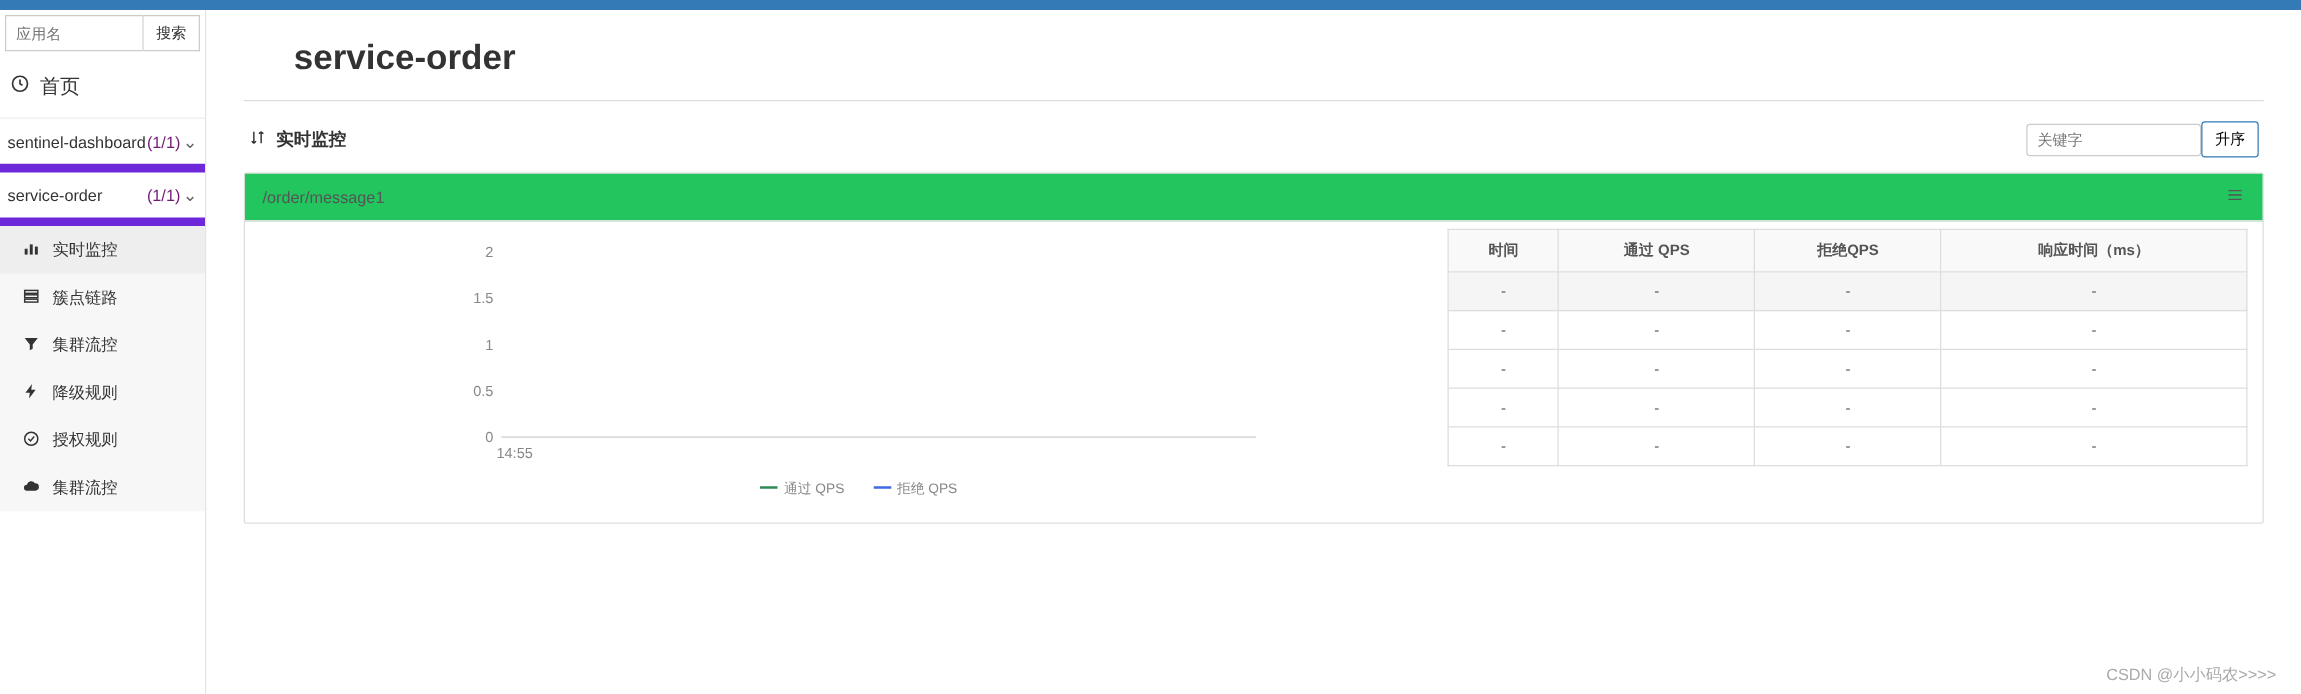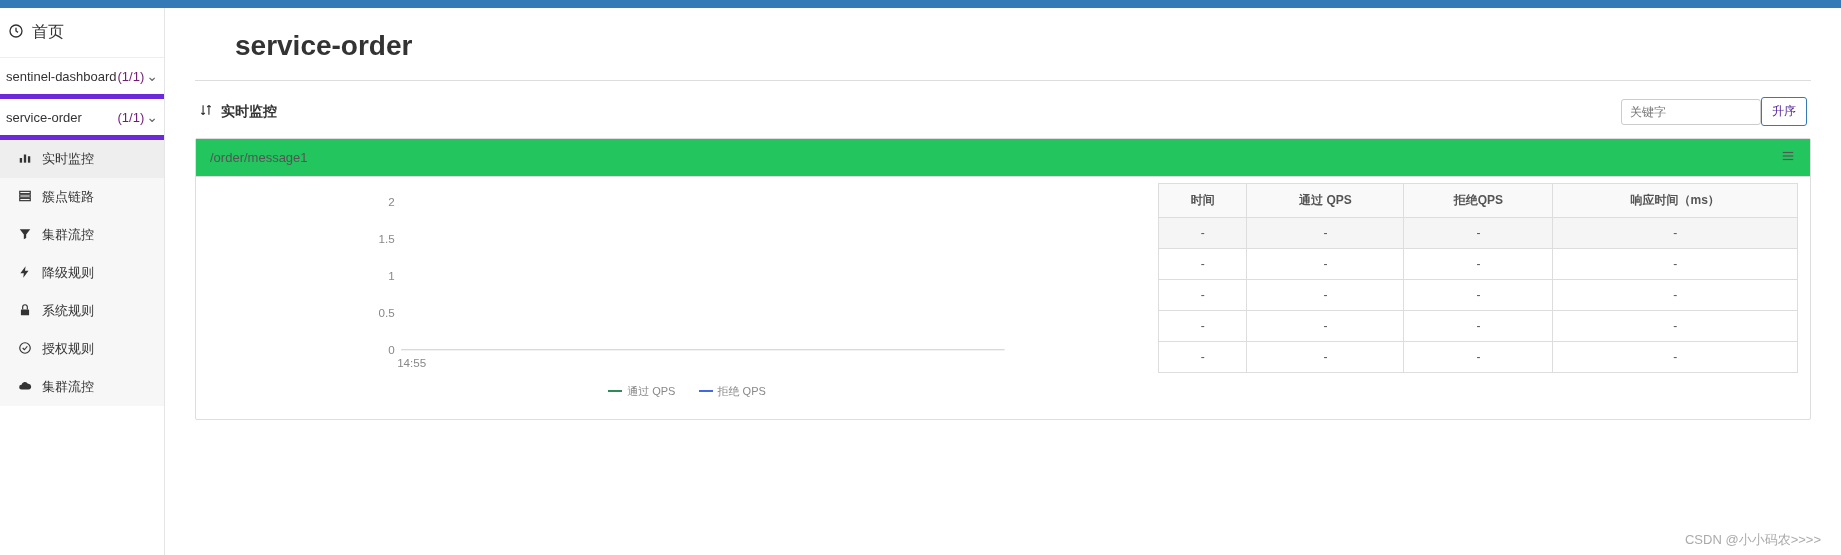--- a/index.html
+++ b/index.html
@@ -11,39 +11,39 @@
     
     .sidebar { width: 165px; background: #fff; border-right: 1px solid #e5e5e5; flex-shrink: 0; }
     
     .search-row { display: flex; margin: 4px; }
     .search-input { flex: 1; min-width: 0; padding: 5px 8px; border: 1px solid #ccc; font-size: 12px; color: #999; }
     .search-btn { padding: 5px 10px; border: 1px solid #ccc; border-left: none; background: #fff; font-size: 12px; cursor: pointer; color: #333; }
     
     .home-link { display: flex; align-items: center; gap: 8px; padding: 14px 8px; border-bottom: 1px solid #eee; font-size: 16px; color: #333; cursor: pointer; }
     .home-link svg { width: 16px; height: 16px; }
     
-    .app-item { display: flex; justify-content: space-between; align-items: center; padding: 10px 6px; border-bottom: 5px solid #6d28d9; font-size: 13px; cursor: pointer; }
+    .app-item { display: flex; justify-content: space-between; align-items: center; padding: 10px 6px; border-bottom: 7px solid #6d28d9; font-size: 13px; cursor: pointer; }
     .app-item .chevron { font-size: 14px; color: #666; }
     .app-count { color: #701a75; }
     
     .submenu { background: #f7f7f7; }
     .submenu-item { display: flex; align-items: center; gap: 10px; padding: 10px 12px 10px 18px; font-size: 13px; color: #333; cursor: pointer; }
     .submenu-item.active { background: #eee; }
     .submenu-item svg { width: 14px; height: 14px; flex-shrink: 0; }
     
     .main { flex: 1; overflow: auto; padding: 0 30px; }
     .page-title { font-size: 28px; font-weight: 700; color: #333; padding: 22px 10px 18px 40px; }
     .divider { border-top: 1px solid #ddd; margin-bottom: 10px; }
     
     .panel-header { display: flex; align-items: center; justify-content: space-between; padding: 6px 4px 12px; }
     .panel-title { display: flex; align-items: center; gap: 8px; font-size: 14px; font-weight: 700; }
     .panel-title svg { width: 14px; height: 14px; }
     .panel-controls { display: flex; align-items: center; }
     .kw-input { width: 140px; padding: 5px 8px; border: 1px solid #ccc; border-radius: 3px; font-size: 12px; }
-    .sort-btn { padding: 5px 10px; border: 1px solid #337ab7; color: #4c1d95; background: #fff; border-radius: 3px; font-size: 12px; cursor: pointer; }
+    .sort-btn { padding: 5px 10px; border: 1px solid #337ab7; color: #000000; background: #fff; border-radius: 3px; font-size: 12px; cursor: pointer; }
     
     .card { border: 1px solid #ddd; border-radius: 2px; margin-bottom: 16px; }
     .card-header { display: flex; justify-content: space-between; align-items: center; padding: 10px 14px; background: #22c55e; border-bottom: 1px solid #ddd; font-size: 13px; color: #555; }
     .menu-icon { cursor: pointer; }
     .card-body { display: flex; padding: 6px 12px 16px; gap: 12px; }
     
     .chart-area { flex: 1; padding: 10px 0 4px 20px; position: relative; }
     .chart-svg { width: 100%; height: 180px; }
     .chart-legend { text-align: center; font-size: 11px; color: #888; margin-top: 6px; }
     .legend-item { display: inline-flex; align-items: center; gap: 5px; margin: 0 10px; }
@@ -60,20 +60,24 @@
     .axis-text { font-size: 11px; fill: #888; }
     .axis-line { stroke: #ccc; stroke-width: 1; }
   </style>
 </head>
 <body>
 
 <div class="top-bar"></div>
 
 <div class="layout">
   <aside class="sidebar">
+    <div class="search-row">
+      <input class="search-input" placeholder="应用名" style="">
+      <button class="search-btn">搜索</button>
+    </div>
 
     <div class="home-link">
       <span>
         <svg viewBox="0 0 24 24" fill="none" stroke="currentColor" stroke-width="2">
             <circle cx="12" cy="12" r="9"></circle>
             <path d="M12 7v5l3 2"></path>
           </svg>
       </span>
       <span>首页</span>
     </div>
@@ -115,27 +119,20 @@
         <span><svg viewBox="0 0 24 24" fill="currentColor">
               <path d="M3 4h18l-7 9v6l-4 2v-8z"></path>
             </svg></span>
         <span>集群流控</span>
       </div>
       <div class="submenu-item">
         <span><svg viewBox="0 0 24 24" fill="currentColor">
               <path d="M13 2L4 14h6l-1 8 9-12h-6z"></path>
             </svg></span>
         <span>降级规则</span>
-      </div>
-      <div class="submenu-item">
-        <span><svg viewBox="0 0 24 24" fill="currentColor">
-              <rect x="5" y="11" width="14" height="10" rx="1"></rect>
-              <path d="M8 11V7a4 4 0 018 0v4" fill="none" stroke="currentColor" stroke-width="2"></path>
-            </svg></span>
-        <span>系统规则</span>
       </div>
       <div class="submenu-item">
         <span><svg viewBox="0 0 24 24" fill="none" stroke="currentColor" stroke-width="2">
               <circle cx="12" cy="12" r="9"></circle>
               <path d="M8 12l3 3 5-6"></path>
             </svg></span>
         <span>授权规则</span>
       </div>
       <div class="submenu-item">
         <span><svg viewBox="0 0 24 24" fill="currentColor">

